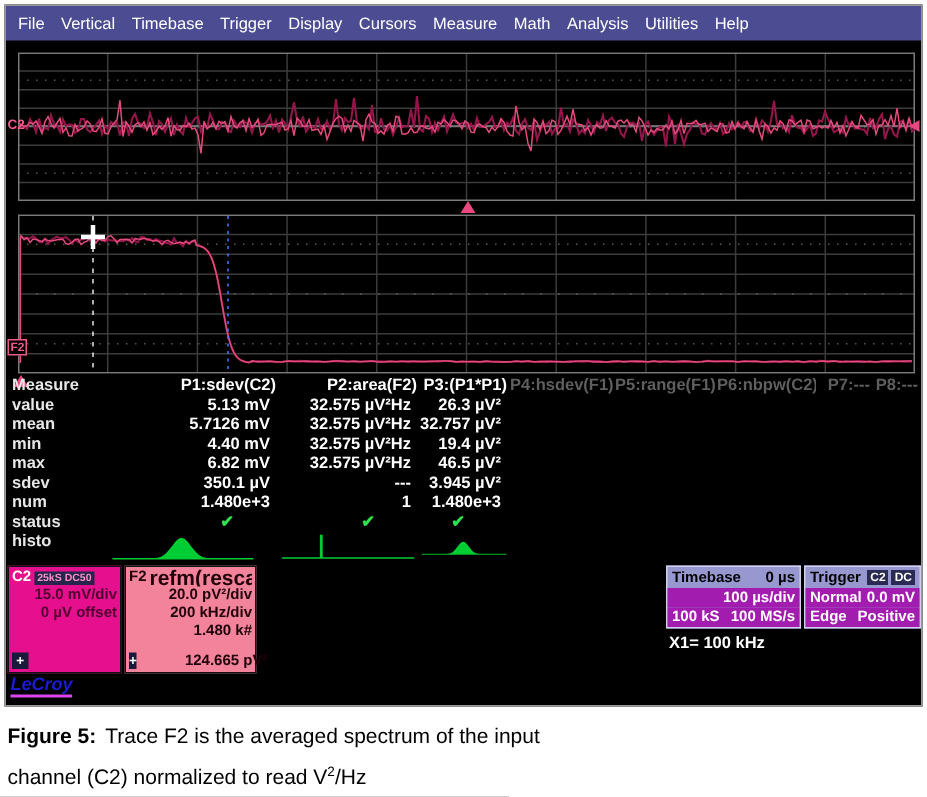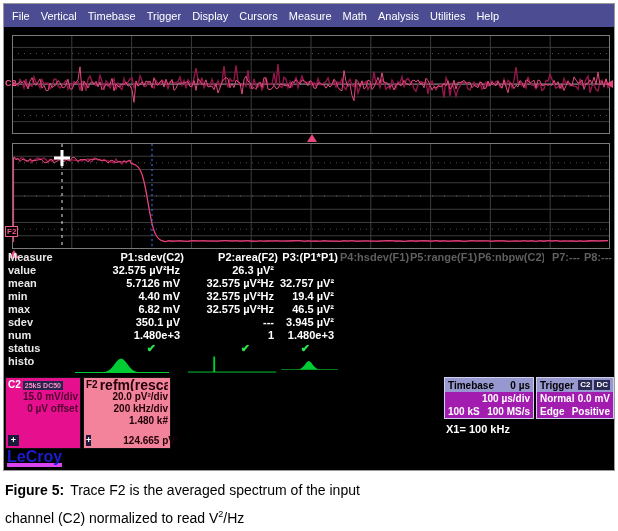--- a/index.html
+++ b/index.html
@@ -57,22 +57,22 @@
          background:#9898d0;font-size:10px;font-weight:bold;color:#000;}
   .tbbox{left:440px;width:90px;}
   .trbox{left:532px;width:78px;}
   .prow{display:flex;justify-content:space-between;align-items:center;height:13px;
         line-height:13px;padding:0 3px;white-space:nowrap;}
   .pdark{background:#a21caf;color:#fff;height:13px;}
   .prow.title{height:14px;}
   .chiprow{display:flex;gap:2px;}
   .tchip{background:#2a2a55;color:#fff;font-size:8px;padding:0 2px;height:10px;line-height:10px;}
   .x1line{position:absolute;left:442px;top:419px;color:#fff;font-size:11px;font-weight:bold;}
-  .logo{position:absolute;left:3px;top:446px;color:#1b1bd0;font-size:16px;font-weight:bold;
-        border-bottom:4px solid #d946ef;line-height:13px;}
+  .logo{position:absolute;left:3px;top:446px;color:#1b1bd0;font-size:12px;font-weight:bold;
+        font-style:italic;border-bottom:2px solid #d946ef;line-height:13px;}
   .stamp{position:absolute;right:4px;top:447px;color:#fff;font-size:11px;}
   
   .caption{position:absolute;left:5px;top:478px;font-size:14px;color:#000;
            line-height:24px;}
   .cap-label{font-weight:bold;margin-right:6px;}
   .caption sup{font-size:9px;}
 </style>
 </head>
 <body>
 
@@ -169,20 +169,21 @@
         <span class="mhead">P3:(P1*P1)</span>
         <span class="mhead inactive">P4:hsdev(F1)</span>
         <span class="mhead inactive">P5:range(F1)</span>
         <span class="mhead inactive">P6:nbpw(C2)</span>
         <span class="mhead inactive">P7:---</span>
         <span class="mhead inactive">P8:---</span>
       </div>
       <div id="measure-body">
           <div class="mrow">
             <span class="mcell mlabel">value</span>
+            <span class="mcell">5.13 mV</span>
             <span class="mcell">32.575 µV²Hz</span>
             <span class="mcell">26.3 µV²</span>
             <span class="mcell"></span>
             <span class="mcell"></span>
             <span class="mcell"></span>
             <span class="mcell"></span>
             <span class="mcell"></span>
           </div>
           <div class="mrow">
             <span class="mcell mlabel">mean</span>

